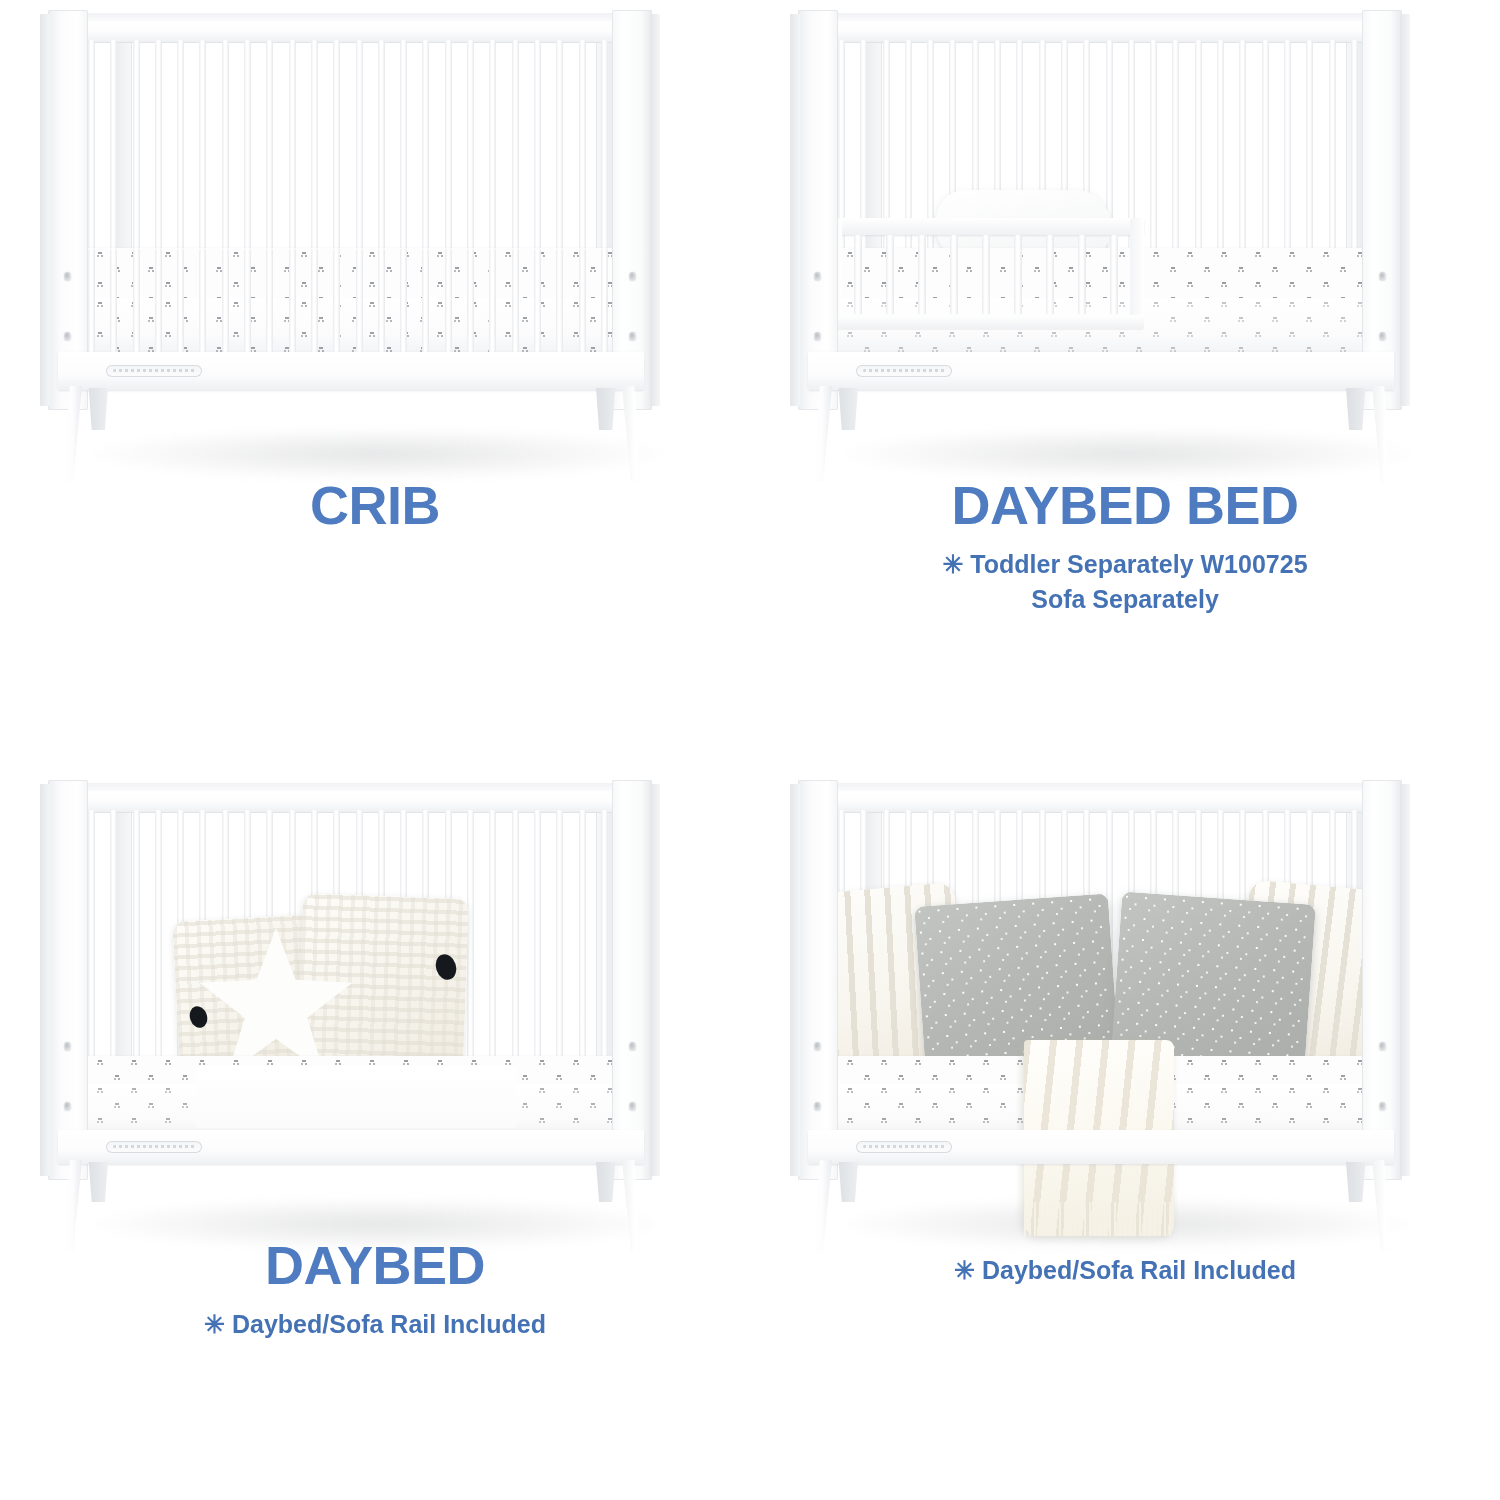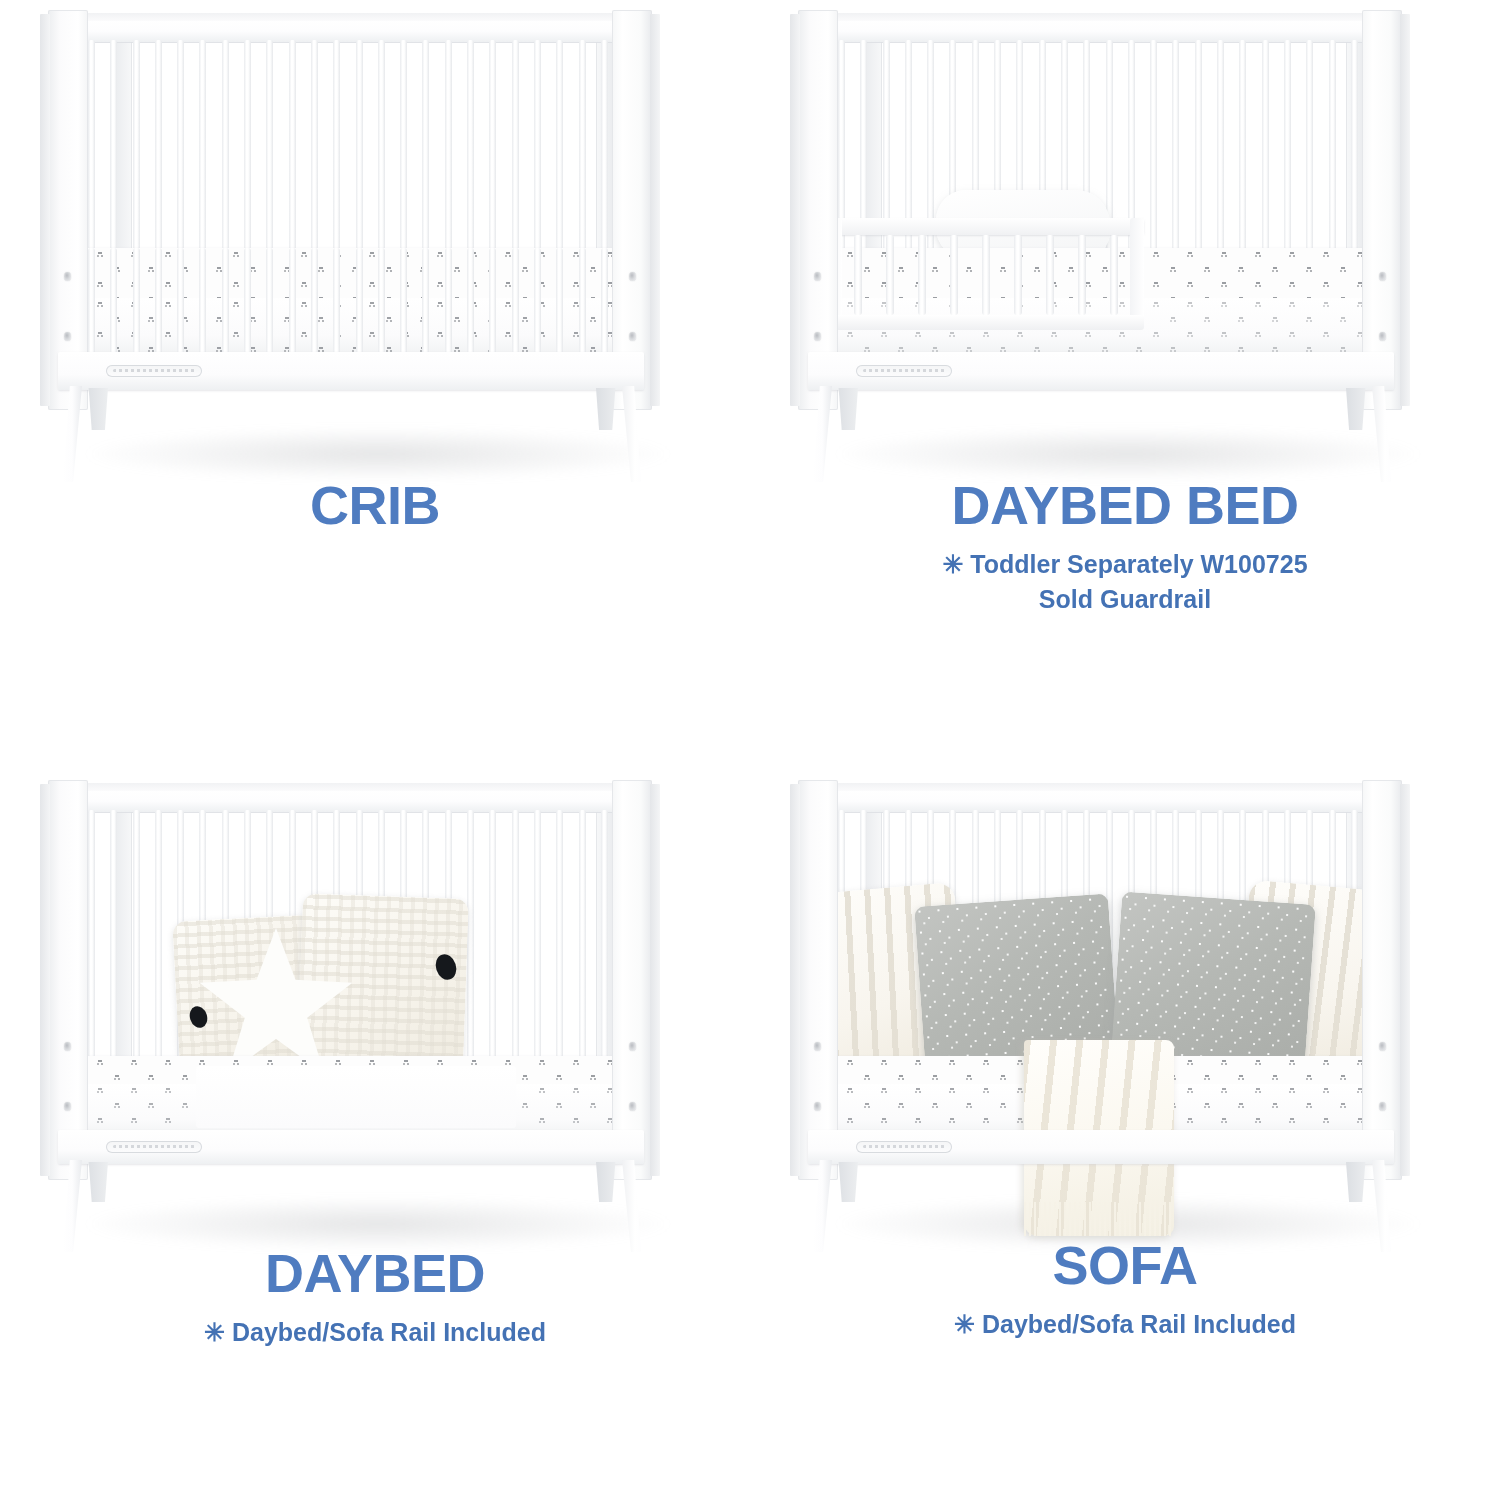--- a/index.html
+++ b/index.html
@@ -439,21 +439,21 @@
 
       <div class="leg back" style="left:86px;  top:388px; width:22px; height:42px; clip-path:polygon(12% 0,100% 0,86% 100%,26% 100%);"></div>
       <div class="leg front" style="left:50px;  top:386px; width:32px; height:96px; clip-path:polygon(62% 0,100% 0,72% 100%,40% 100%);"></div>
       <div class="leg back" style="left:596px; top:388px; width:22px; height:42px; clip-path:polygon(0 0,88% 0,74% 100%,14% 100%);"></div>
       <div class="leg front" style="left:622px; top:386px; width:32px; height:96px; clip-path:polygon(0 0,38% 0,60% 100%,28% 100%);"></div>
     </div>
 
     <div class="caption" style="top:478px;">
       <div class="cap-title sz-lg">DAYBED BED</div>
       <div class="cap-sub nw">✳ Toddler Separately W100725</div>
-      <div class="cap-sub nw" style="margin-top:2px;">Sold Guardrail</div>
+      <div class="cap-sub nw" style="margin-top:2px;">Sofa Separately</div>
     </div>
   </div>
 
   <div class="cell r2">
     <div class="stage">
 
       <div class="gshadow" style="left:88px; top:428px; width:580px; height:52px;"></div>
 
       <div class="post" style="left:110px; top:22px; width:22px; height:330px; background:linear-gradient(90deg,#e7e9ec,#f7f8f9);"></div>
       <div class="post" style="left:596px; top:22px; width:22px; height:330px; background:linear-gradient(90deg,#f7f8f9,#e7e9ec);"></div>
@@ -526,21 +526,21 @@
       <div class="baserail" style="left:58px; top:360px; width:586px; height:34px;">
         <div class="logoplate" style="left:48px; top:11px; width:96px;"></div>
       </div>
 
       <div class="leg back" style="left:86px;  top:392px; width:22px; height:40px; clip-path:polygon(12% 0,100% 0,86% 100%,26% 100%);"></div>
       <div class="leg front" style="left:50px;  top:390px; width:32px; height:92px; clip-path:polygon(62% 0,100% 0,72% 100%,40% 100%);"></div>
       <div class="leg back" style="left:596px; top:392px; width:22px; height:40px; clip-path:polygon(0 0,88% 0,74% 100%,14% 100%);"></div>
       <div class="leg front" style="left:622px; top:390px; width:32px; height:92px; clip-path:polygon(0 0,38% 0,60% 100%,28% 100%);"></div>
     </div>
 
-    <div class="caption" style="top:478px;margin-top:8px;">
+    <div class="caption" style="top:478px;">
       <div class="cap-title sz-lg">DAYBED</div>
       <div class="cap-sub nw">✳ Daybed/Sofa Rail Included</div>
     </div>
   </div>
 
   <div class="cell r2">
     <div class="stage">
 
       <div class="gshadow" style="left:88px; top:428px; width:580px; height:52px;"></div>
 
@@ -614,19 +614,18 @@
         <div class="logoplate" style="left:48px; top:11px; width:96px;"></div>
       </div>
 
       <div class="leg back" style="left:86px;  top:392px; width:22px; height:40px; clip-path:polygon(12% 0,100% 0,86% 100%,26% 100%);"></div>
       <div class="leg front" style="left:50px;  top:390px; width:32px; height:92px; clip-path:polygon(62% 0,100% 0,72% 100%,40% 100%);"></div>
       <div class="leg back" style="left:596px; top:392px; width:22px; height:40px; clip-path:polygon(0 0,88% 0,74% 100%,14% 100%);"></div>
       <div class="leg front" style="left:622px; top:390px; width:32px; height:92px; clip-path:polygon(0 0,38% 0,60% 100%,28% 100%);"></div>
     </div>
 
     <div class="caption" style="top:478px;">
-      <div class="cap-title sz-lg">SOFA</div>
       <div class="cap-sub nw">✳ Daybed/Sofa Rail Included</div>
     </div>
   </div>
 
  </div>
 </div>
 
 </body></html>

